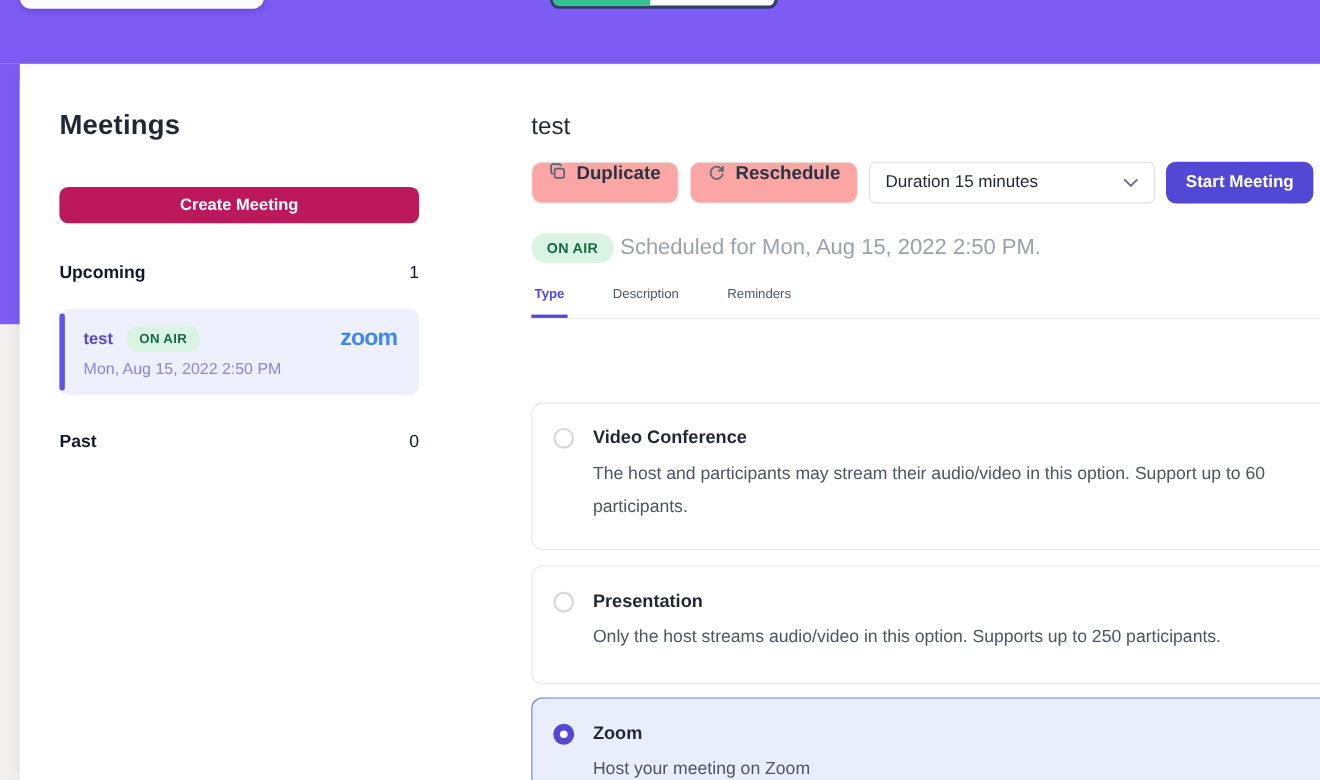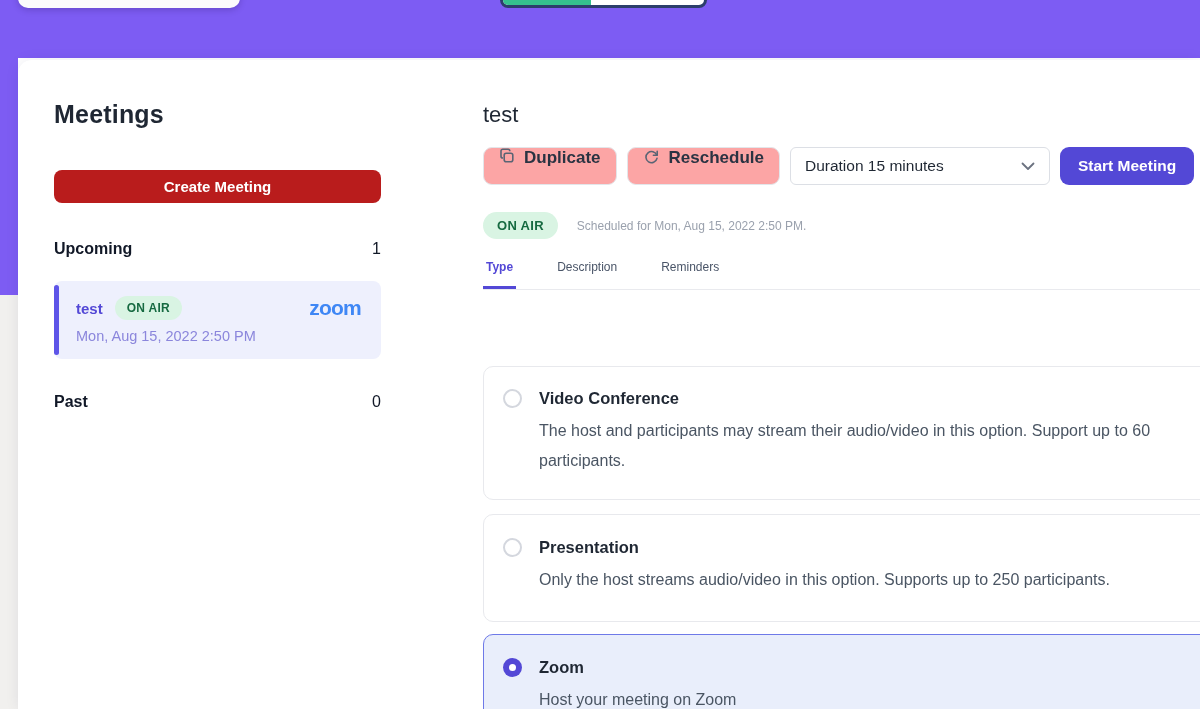--- a/index.html
+++ b/index.html
@@ -35,21 +35,21 @@
   }
 
   
   .sidebar { width: 400px; flex: 0 0 400px; padding: 40px 37px 0 36px; }
   .v-divider { width: 1px; background: #ECEDF1; }
 
   .sidebar h1 { font-size: 25px; line-height: 28px; font-weight: 700; color: #1F2733; letter-spacing: .2px; }
 
   .create-btn {
     margin-top: 42px; width: 100%; height: 33px;
-    background: #b91c1c; color: #fff; border: none; border-radius: 8px;
+    background: #be185d; color: #fff; border: none; border-radius: 8px;
     font-family: inherit; font-size: 15px; font-weight: 700; cursor: pointer;
   }
 
   .side-row { margin-top: 37px; display: flex; justify-content: space-between; align-items: center; }
   .side-row .lbl { font-size: 16px; font-weight: 700; color: #111827; }
   .side-row .cnt { font-size: 16px; font-weight: 400; color: #111827; }
   .side-row.past { margin-top: 34px; align-items: flex-end; }
 
   .meeting-item {
     position: relative; margin-top: 23px; height: 78px;
@@ -96,21 +96,21 @@
     padding: 0 18px; font-family: inherit; font-size: 15.5px; font-weight: 700;
     cursor: pointer; white-space: nowrap;
   }
   .danger-btn {
     height: 38px; width: 44px; margin-left: 11px; flex: 0 0 auto;
     background: #fff; border: 1.5px solid #E25C5C; border-radius: 9px; cursor: pointer;
   }
 
   .status-row { margin-top: 27px; display: flex; align-items: center; }
   .status-row .pill { font-size: 13px; padding: 6px 14px; border-radius: 15px; }
-  .status-row .sched { margin-left: 19px; font-size: 12px; color: #9AA1AD; }
+  .status-row .sched { margin-left: 6px; font-size: 20px; color: #9AA1AD; }
 
   .tabs { margin-top: 21px; width: 1010px; border-bottom: 1px solid #E9EAEE; display: flex; }
   .tab {
     font-size: 12px; font-weight: 500; color: #4A5568; padding: 0 3px 12px 3px;
     margin-right: 38px; cursor: pointer; border-bottom: 3px solid transparent;
   }
   .tab.active { color: #5348D6; font-weight: 700; border-bottom-color: #5348D6; }
 
   
   .options { margin-top: 76px; width: 1010px; }

